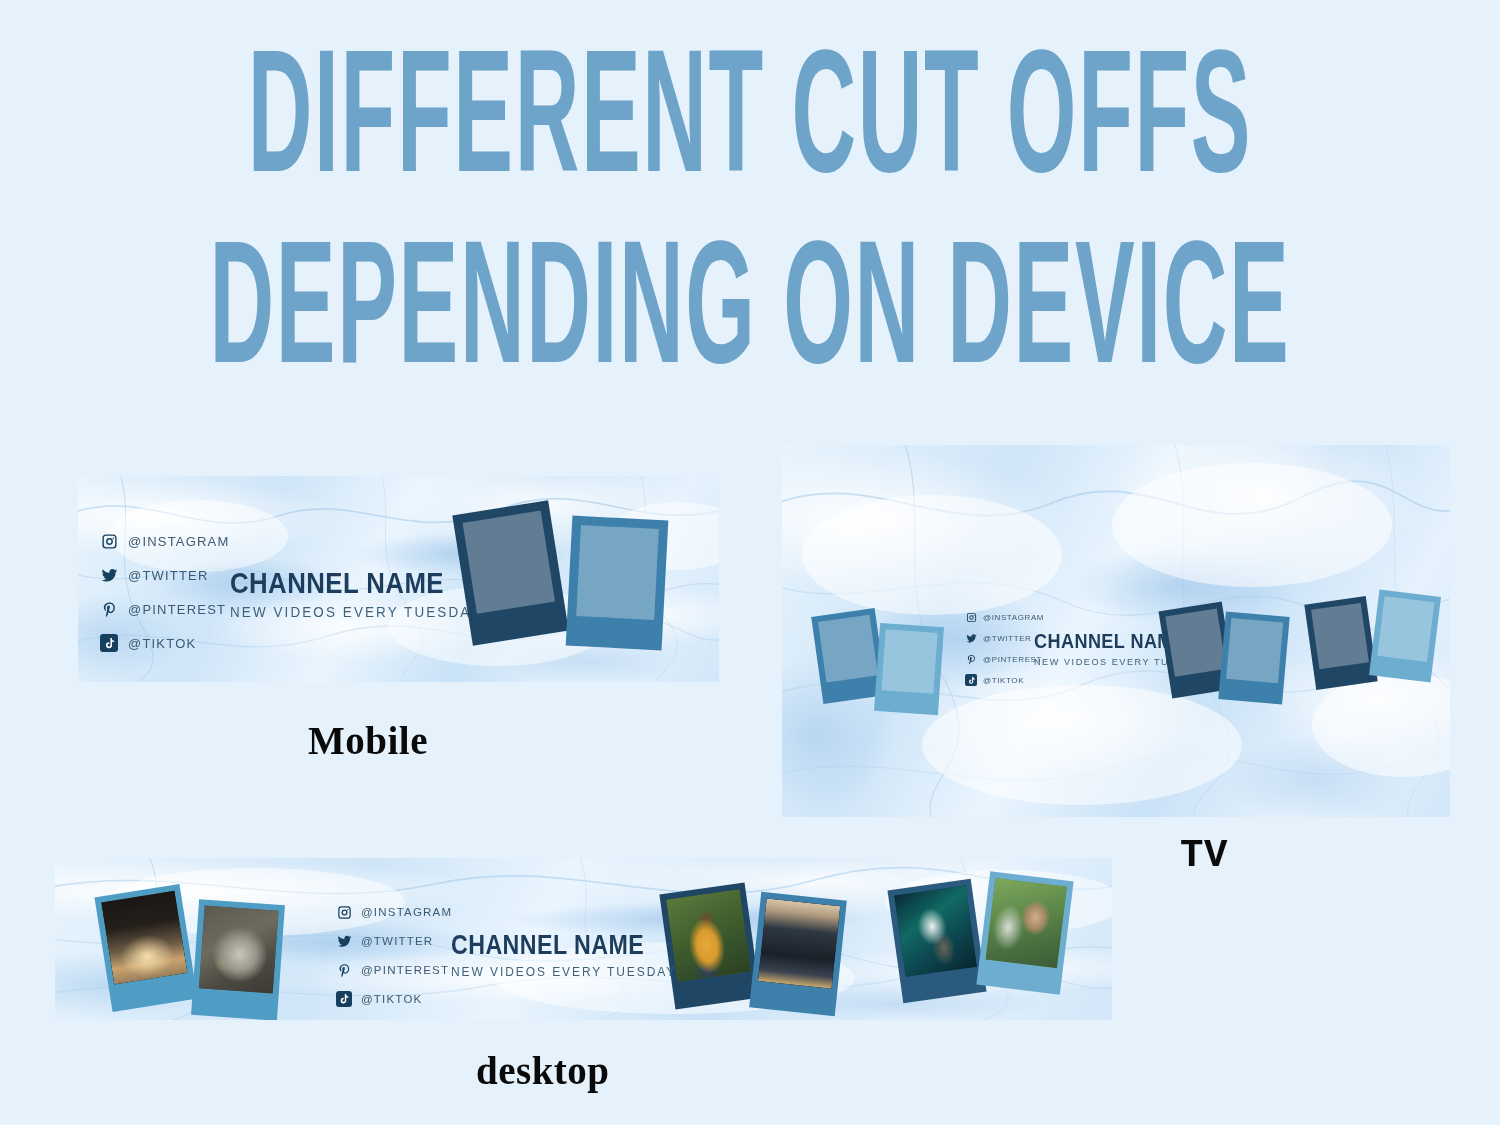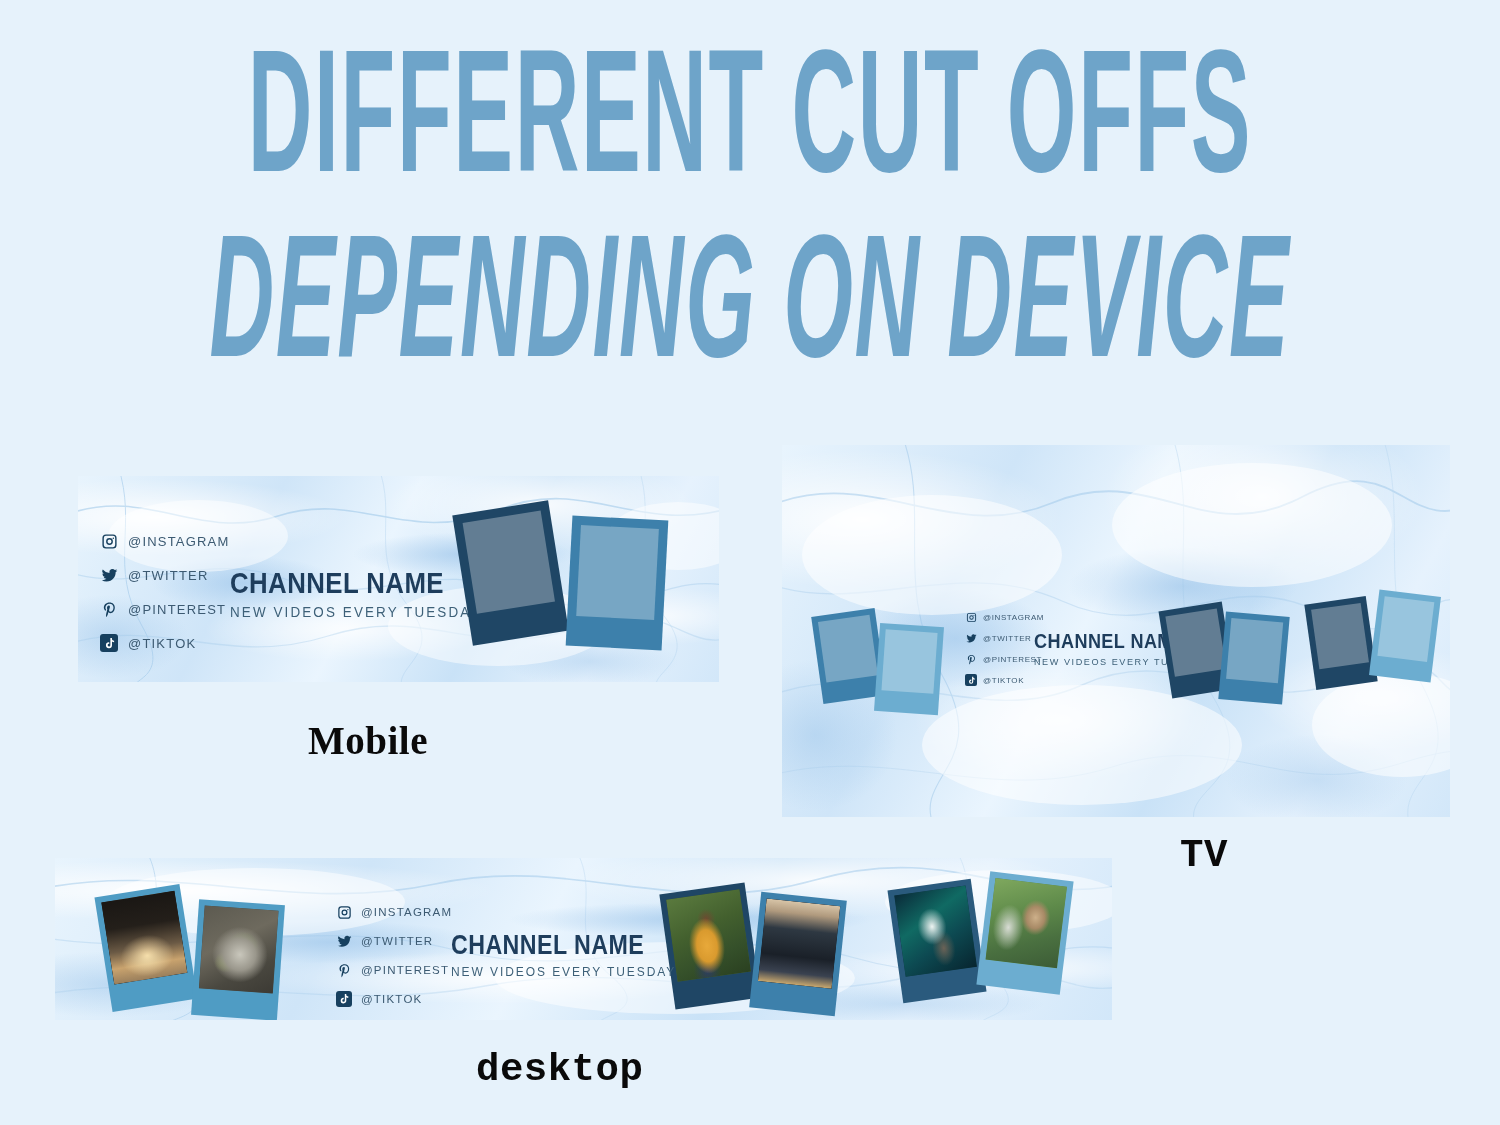--- a/index.html
+++ b/index.html
@@ -21,34 +21,34 @@
     line-height:0.96;
     transform-origin:center top;
   }
   .headline .ln{
     display:block;
     transform:scaleX(0.80) scaleY(1.55);
     transform-origin:center center;
     white-space:nowrap;
   }
   #headline-1{ top:58px; font-size:112px; }
-  #headline-2{ top:243px; font-size:112px;font-style:italic; }
+  #headline-2{ top:249px; font-size:112px; }
 
   
   .caption{
     position:absolute;
     font-family:"Liberation Serif", serif;
     font-weight:bold;
     color:#0a0a0a;
     font-size:39px;
     letter-spacing:0.5px;
   }
   #caption-mobile{ left:308px; top:718px; }
   #caption-tv{ left:1180px; top:834px;font-family:Liberation Mono, monospace; }
-  #caption-desktop{ left:476px; top:1048px;font-family:Liberation Mono, monospace; }
+  #caption-desktop{ left:476px; top:1048px; }
 
   
   .banner{
     position:absolute; overflow:hidden;
     background-color:#d7e9f8;
     background-image:
       radial-gradient(ellipse 48% 30% at 12% 20%, rgba(255,255,255,.95), rgba(255,255,255,0) 62%),
       radial-gradient(ellipse 40% 38% at 72% 14%, rgba(255,255,255,.88), rgba(255,255,255,0) 60%),
       radial-gradient(ellipse 36% 26% at 42% 74%, rgba(255,255,255,.80), rgba(255,255,255,0) 62%),
       radial-gradient(ellipse 30% 22% at 90% 68%, rgba(255,255,255,.75), rgba(255,255,255,0) 64%),

